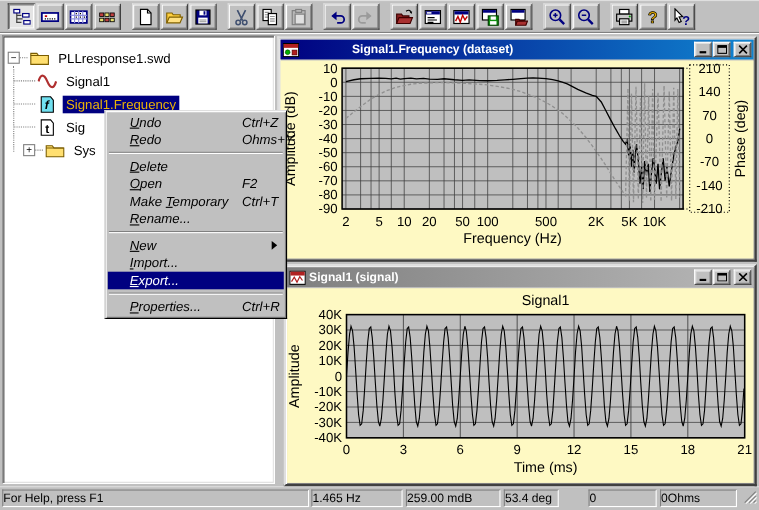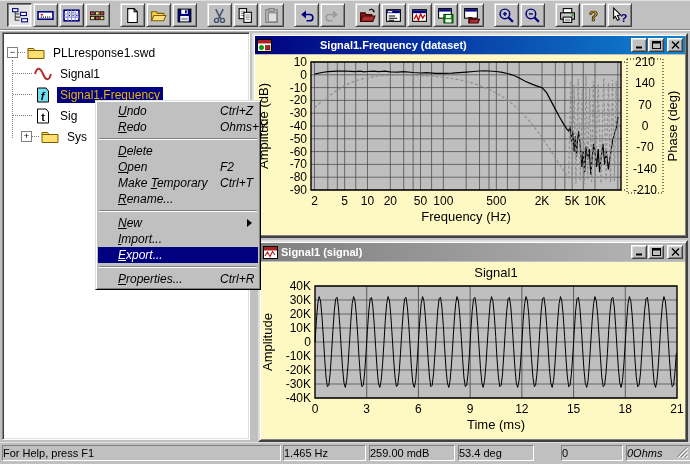--- a/index.html
+++ b/index.html
@@ -547,22 +547,22 @@
       <div class="mitem">
         <span class="mlabel"><u>P</u>roperties...</span>
         <span class="mshort">Ctrl+R</span>
       </div>
     </div>
 
   <div class="statusbar" id="statusbar">
     <div class="spanel smsg">For Help, press F1</div>
     <div class="spanel" style="width: 83px; margin-left: 0px; flex: 0 0 auto;">1.465 Hz</div>
       <div class="spanel" style="width: 86px; margin-left: 3px; flex: 0 0 auto;">259.00 mdB</div>
-      <div class="spanel" style="width: 76px; margin-left: 3px; flex: 0 0 auto;">53.4 deg</div>
+      <div class="spanel" style="width: 50px; margin-left: 3px; flex: 0 0 auto;">53.4 deg</div>
       <div class="spanel" style="width: 62px; margin-left: 27px; flex: 0 0 auto;">0</div>
-      <div class="spanel" style="width: 70px; margin-left: 3px; flex: 0 0 auto; font-style: italic;">0Ohms</div>
+      <div class="spanel" style="width: 70px; margin-left: 3px; flex: 0 0 auto;">0Ohms</div>
       <span class="grip"><svg width="12" height="12" viewBox="0 0 12 12">
           <path d="M11 1L1 11M11 5L5 11M11 9L9 11" stroke="#808080" fill="none"></path>
           <path d="M12 2L2 12M12 6L6 12M12 10L10 12" stroke="#fff" fill="none"></path>
         </svg></span>
   </div>
 
 </div>
 
 </body></html>

